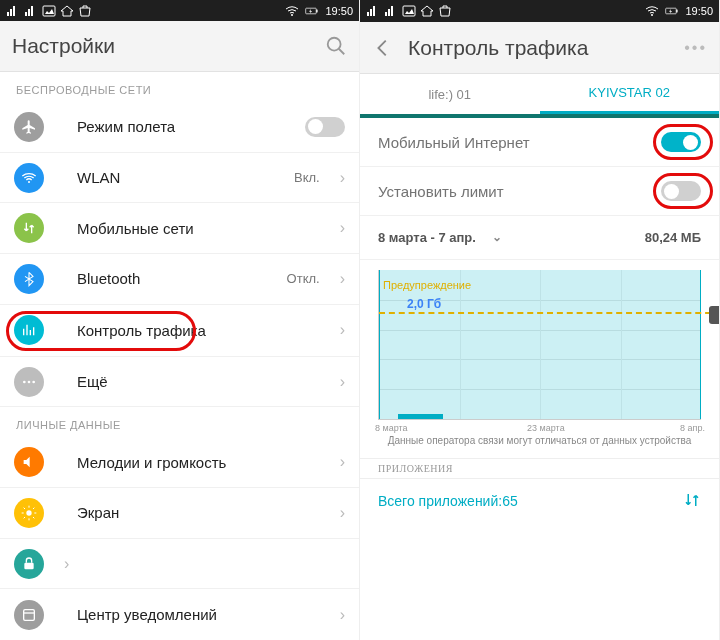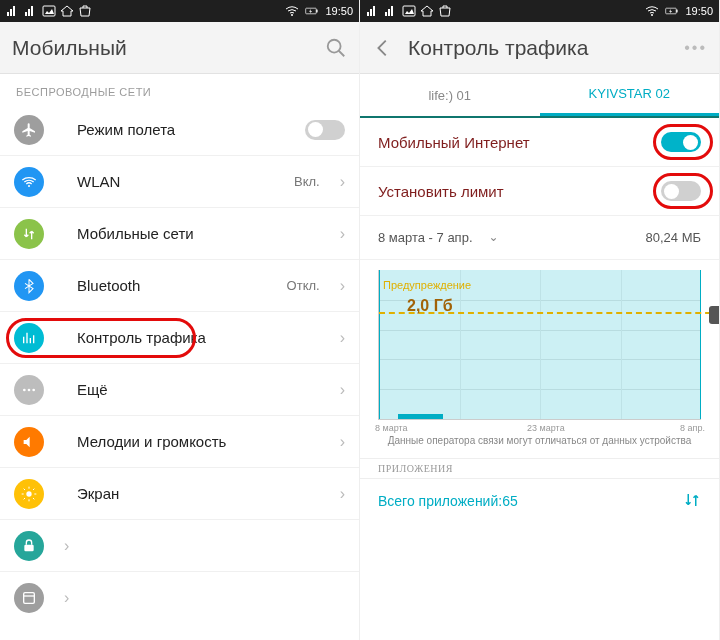--- a/index.html
+++ b/index.html
@@ -24,37 +24,37 @@
   .row .label { font-size: 15px; color: #222; flex: 1; margin-left: 19px; }
   .row .value { font-size: 13px; color: #777; }
   .row .chev { color: #bbb; font-size: 16px; margin-left: 6px; }
   .toggle { width: 40px; height: 20px; border-radius: 10px; background: #d0d0d0; position: relative; }
   .toggle::after { content: ""; position: absolute; width: 15px; height: 15px; border-radius: 50%; background: #fff; top: 2.5px; left: 3px; }
   .toggle.on { background: #00b3c9; }
   .toggle.on::after { left: auto; right: 3px; }
   
   .red-ring { border: 3px solid #e30b0b; border-radius: 22px; position: absolute; pointer-events: none; }
   
-  .tabs { display: flex; height: 44px; border-bottom: 2px solid #0f766e; }
+  .tabs { display: flex; height: 44px; border-bottom: 4px solid #0f766e; }
   .tab { flex: 1; display: flex; align-items: center; justify-content: center; font-size: 13px; color: #888; }
   .tab.active { color: #00adc4; border-bottom: 3px solid #00adc4; font-weight: 500; }
   
   .trow { padding: 14px 18px; display: flex; align-items: center; border-bottom: 1px solid #f0f0f0; }
-  .trow .tlabel { font-size: 15px; color: #7f1d1d; flex: 1; }
-  .period { padding: 14px 18px; display: flex; align-items: flex-start; font-size: 13px; color: #555; border-bottom: 1px solid #f0f0f0; }
+  .trow .tlabel { font-size: 15px; color: #737373; flex: 1; }
+  .period { padding: 14px 18px; display: flex; align-items: flex-start; font-size: 13px; color: #555; border-bottom: 1px solid #f0f0f0; font-weight: bold; }
   .period .chevd { margin-left: 16px; color: #888; font-size: 12px; }
   .period .amount { margin-left: auto; color: #555; }
   
   .chart { padding: 10px 18px 4px; }
   .chart-box { position: relative; height: 150px; border-left: 1px solid #ccc; border-bottom: 1px solid #ccc; }
   .grid-h { position: absolute; left: 0; right: 0; border-top: 1px solid #e6e6e6; }
   .grid-v { position: absolute; top: 0; bottom: 0; border-left: 1px solid #eee; }
   .warn-line { position: absolute; left: 0; right: -20px; border-top: 2px dashed #e0b000; }
   .warn-label { position: absolute; font-size: 11px; color: #e0b000; }
-  .warn-val { position: absolute; font-size: 16px; color: #a16207; font-weight: 600; }
+  .warn-val { position: absolute; font-size: 12px; color: #3b82f6; font-weight: 600; }
   .range-fill { position: absolute; background: rgba(0,179,201,0.2); border-left: 1px solid #00adc4; border-right: 1px solid #00adc4; top: 0; bottom: 0; }
   .data-bar { position: absolute; background: #00adc4; height: 5px; bottom: 0; }
   .handle { position: absolute; width: 12px; height: 18px; background: #555; border-radius: 3px; }
   .axis-lbl { position: absolute; font-size: 9px; color: #999; }
   .note { font-size: 10px; color: #888; padding: 10px 18px; line-height: 1.4; text-align: center; }
   .apps-label { font-size: 10px; color: #9a9a9a; padding: 4px 18px; border-top: 1px solid #eee; letter-spacing: 0.5px; font-family: Liberation Serif, serif; }
   .apps-row { padding: 12px 18px; display: flex; align-items: flex-end; border-top: 1px solid #eee; }
   .apps-row .alabel { font-size: 14px; color: #00adc4; flex: 1; }
   .apps-row .sortico { color: #00adc4; font-size: 16px; }
   svg { display: block; }
@@ -105,21 +105,21 @@
             <rect x="1" y="2" width="15" height="8" rx="1" fill="none" stroke="#fff"></rect>
             <rect x="16" y="4" width="2" height="4" fill="#fff"></rect>
             <path d="M8 3l-2 4h2l-1 3 3-4h-2z" fill="#fff"></path>
           </svg>
         </span>
       <span>19:50</span>
     </div>
   </div>
 
   <div class="header">
-    <span class="title">Мобильный</span>
+    <span class="title">Настройки</span>
     <span class="search">
       <svg width="22" height="22" viewBox="0 0 24 24">
           <circle cx="10" cy="10" r="7" fill="none" stroke="#999" stroke-width="2"></circle>
           <line x1="15" y1="15" x2="21" y2="21" stroke="#999" stroke-width="2"></line>
         </svg>
     </span>
   </div>
 
   <div class="section-label">БЕСПРОВОДНЫЕ СЕТИ</div>
 
@@ -184,20 +184,21 @@
         <svg width="16" height="16" viewBox="0 0 24 24">
           <circle cx="5" cy="12" r="2" fill="#fff"></circle>
           <circle cx="12" cy="12" r="2" fill="#fff"></circle>
           <circle cx="19" cy="12" r="2" fill="#fff"></circle>
         </svg>
       </div>
     <span class="label">Ещё</span>
     <span class="chev">›</span>
   </div>
 
+  <div class="section-label">ЛИЧНЫЕ ДАННЫЕ</div>
 
   <div class="row">
     <div class="icon-circ" style="background:#ff7a00">
         <svg width="16" height="16" viewBox="0 0 24 24">
           <path d="M4 9v6h4l5 5V4L8 9z" fill="#fff"></path>
         </svg>
       </div>
     <span class="label">Мелодии и громкость</span>
     <span class="chev">›</span>
   </div>
@@ -223,20 +224,21 @@
     <span class="chev">›</span>
   </div>
 
   <div class="row" style="border-bottom:none">
     <div class="icon-circ" style="background:#9e9e9e">
         <svg width="16" height="16" viewBox="0 0 24 24">
           <rect x="4" y="4" width="16" height="16" rx="2" fill="none" stroke="#fff" stroke-width="2"></rect>
           <line x1="4" y1="9" x2="20" y2="9" stroke="#fff" stroke-width="2"></line>
         </svg>
       </div>
+    <span class="label">Центр уведомлений</span>
     <span class="chev">›</span>
   </div>
 </div>
 
 <div class="screen">
 
   <div class="statusbar">
     <div class="left">
       <span class="ico">
           <svg viewBox="0 0 14 12">

